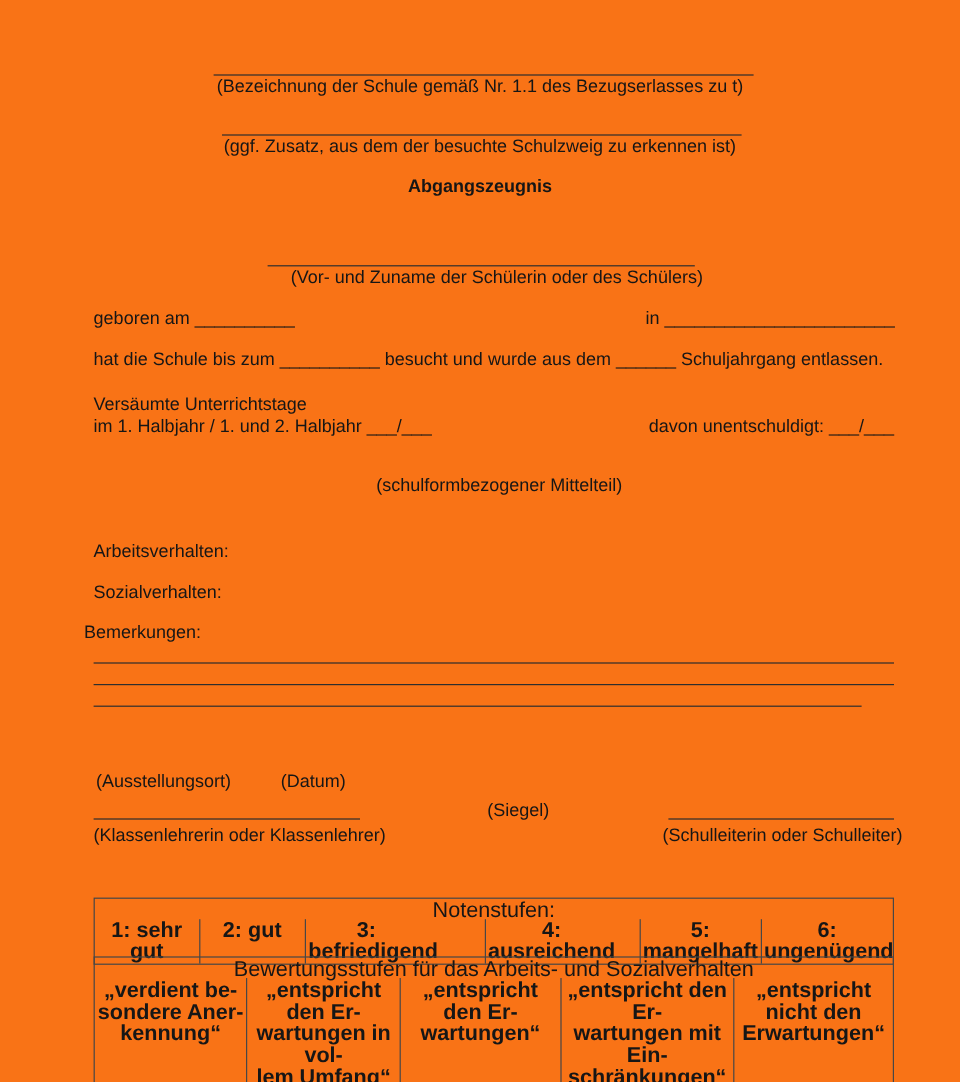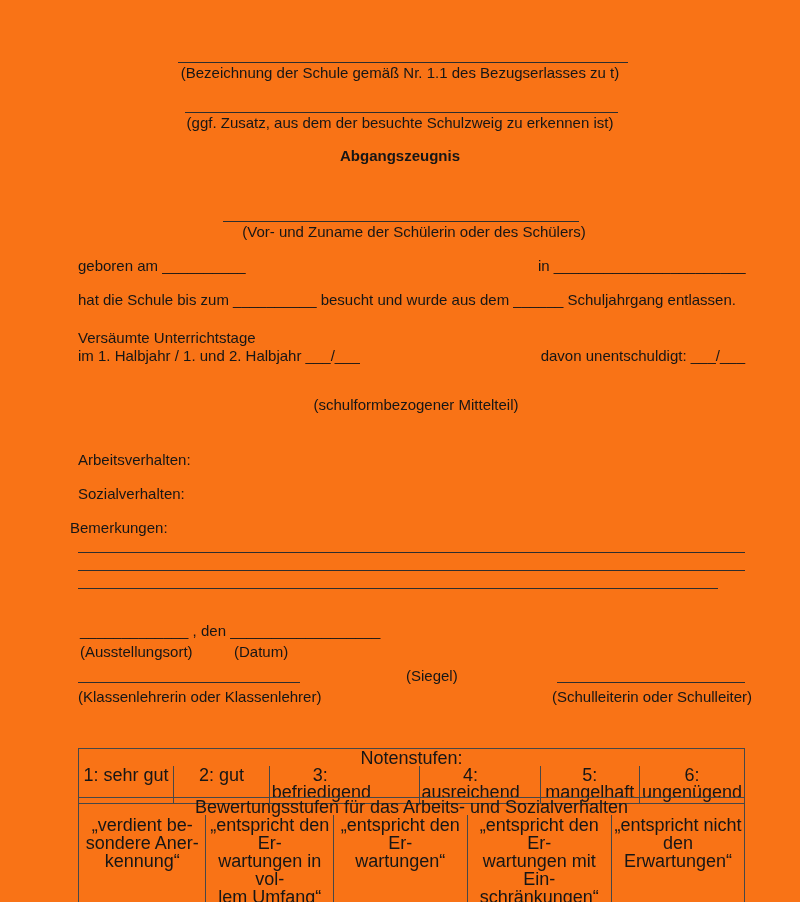--- a/index.html
+++ b/index.html
@@ -59,21 +59,21 @@
   
   .scale-table {
     left: 78px; right: 55px;
     border: 1px solid #474747;
     font-size: 18px;
     text-align: center;
   }
   .grade-table    { top: 748px; }
   .behavior-table { top: 797px; }
   .scale-table .t-header { padding: 1px 2px 0 2px; line-height: 16px; }
-  .scale-row { display: flex; align-items: stretch; }
+  .scale-row { display: flex; align-items: stretch; font-weight: bold; }
   .scale-cell {
     padding: 1px 2px 2px 2px;
     line-height: 17px;
     box-sizing: border-box;
     white-space: pre-line;
   }
   .scale-cell + .scale-cell { border-left: 1px solid #474747; }
   .behavior-table .scale-cell { line-height: 18px; padding-bottom: 3px; }
 
   .g0 { width: 16.5%; } .g1 { width: 16.8%; } .g2 { width: 15.3%; }
@@ -112,21 +112,20 @@
   <div class="abs center cap-middle">(schulformbezogener Mittelteil)</div>
 
   <div class="abs work-label">Arbeitsverhalten:</div>
   <div class="abs social-label">Sozialverhalten:</div>
   <div class="abs remarks-label">Bemerkungen:</div>
 
   <div class="abs blank-rule rule-1"></div>
   <div class="abs blank-rule rule-2"></div>
   <div class="abs blank-rule rule-3"></div>
 
-  <div class="abs place-date">_____________ , den __________________</div>
   <div class="abs cap-place">(Ausstellungsort)</div>
   <div class="abs cap-date">(Datum)</div>
 
   <div class="abs seal">(Siegel)</div>
   <div class="abs blank-rule sig-line-left"></div>
   <div class="abs blank-rule sig-line-right"></div>
   <div class="abs cap-teacher">(Klassenlehrerin oder Klassenlehrer)</div>
   <div class="abs cap-principal">(Schulleiterin oder Schulleiter)</div>
 
   <div class="abs scale-table grade-table">

